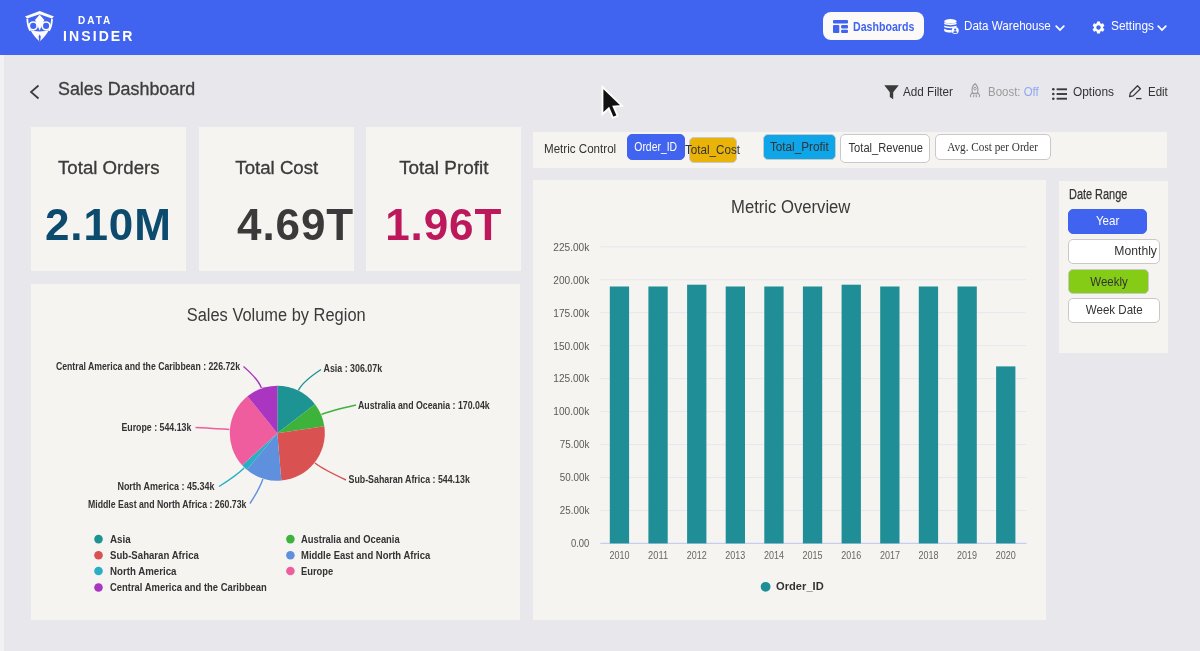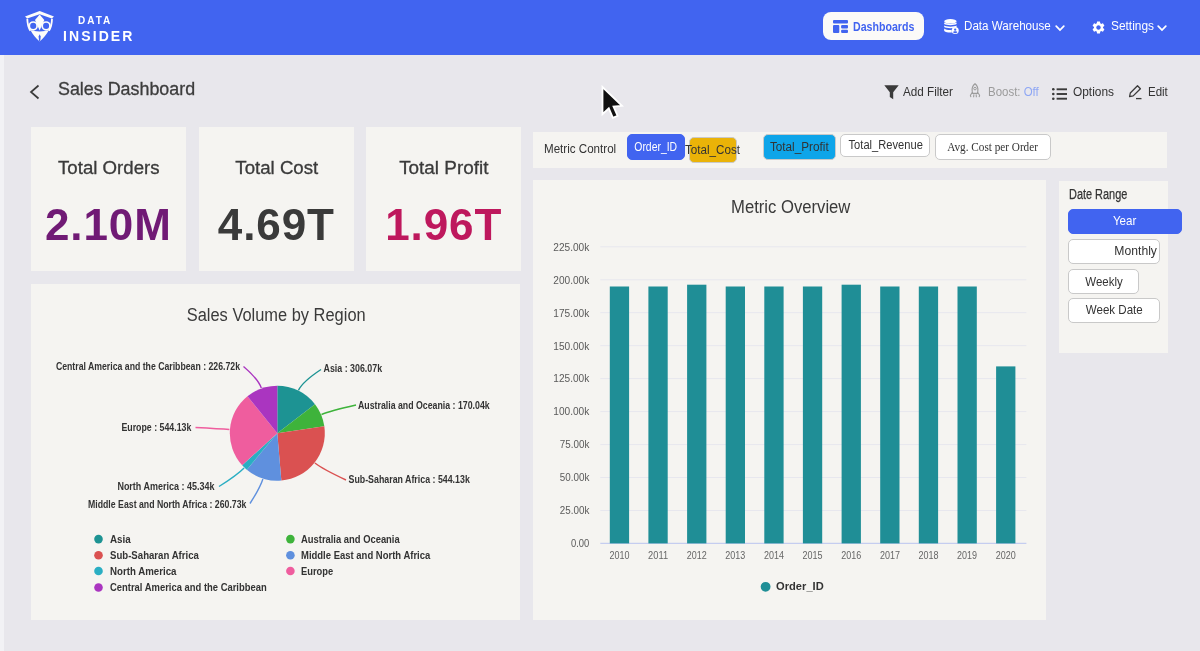--- a/index.html
+++ b/index.html
@@ -80,53 +80,53 @@
 <svg class="abs" style="left:1128px;top:83.5px;" width="14" height="16" viewBox="0 0 14 16">
 <path d="M9.5 1.8 L12.4 4.7 L5.2 11.9 L1.6 12.6 L2.3 9.0 Z" stroke="#3a3a3a" stroke-width="1.3" fill="none" stroke-linejoin="round"></path>
 <path d="M8 14.6 L13.5 14.6" stroke="#3a3a3a" stroke-width="1.3"></path>
 </svg>
 <span style="position:absolute;left:1148px;top:84.6px;font-size:13px;line-height:1;color:#333;transform:scaleX(0.884);transform-origin:0 0;white-space:nowrap;">Edit</span>
 <svg class="abs" style="left:599.5px;top:85px;z-index:50;" width="24" height="36" viewBox="0 0 24 36">
 <path d="M2.5 2 L2.5 29.2 L8.8 23.3 L12.9 32.8 L17.6 30.8 L13.5 21.5 L22 20.8 Z" fill="#111" stroke="#fff" stroke-width="1.8"></path>
 </svg>
 <div class="card" style="left:30.6px;top:126.9px;width:155.6px;height:144.5px;"></div>
 <span style="position:absolute;left:30.6px;top:159.5px;width:155.6px;text-align:center;font-size:17.5px;line-height:1;color:#3a3a3a;-webkit-text-stroke:0.3px #3a3a3a;transform:scaleX(1.065);transform-origin:center;">Total Orders</span>
-<span style="position:absolute;left:30.6px;top:202.7px;width:155.6px;text-align:center;font-size:44px;font-weight:700;letter-spacing:0.9px;line-height:1;color:#701a75;">2.10M</span>
+<span style="position:absolute;left:30.6px;top:202.7px;width:155.6px;text-align:center;font-size:44px;font-weight:700;letter-spacing:0.9px;line-height:1;color:#0c4a6e;">2.10M</span>
 <div class="card" style="left:198.5px;top:126.9px;width:155.6px;height:144.5px;"></div>
 <span style="position:absolute;left:198.5px;top:159.5px;width:155.6px;text-align:center;font-size:17.5px;line-height:1;color:#3a3a3a;-webkit-text-stroke:0.3px #3a3a3a;transform:scaleX(1.065);transform-origin:center;">Total Cost</span>
-<span style="position:absolute;left:198.5px;top:202.7px;width:155.6px;text-align:center;font-size:44px;font-weight:700;letter-spacing:0.9px;line-height:1;color:#3a3a3a;">4.69T</span>
+<span style="position:absolute;left:198.5px;top:202.7px;width:155.6px;text-align:right;font-size:44px;font-weight:700;letter-spacing:0.9px;line-height:1;color:#3a3a3a;">4.69T</span>
 <div class="card" style="left:365.9px;top:126.9px;width:155.6px;height:144.5px;"></div>
 <span style="position:absolute;left:365.9px;top:159.5px;width:155.6px;text-align:center;font-size:17.5px;line-height:1;color:#3a3a3a;-webkit-text-stroke:0.3px #3a3a3a;transform:scaleX(1.08);transform-origin:center;">Total Profit</span>
 <span style="position:absolute;left:365.9px;top:202.7px;width:155.6px;text-align:center;font-size:44px;font-weight:700;letter-spacing:0.9px;line-height:1;color:#be185d;">1.96T</span>
 <div class="card" style="left:532.7px;top:131.9px;width:634.3px;height:35.8px;"></div>
 <span style="position:absolute;left:543.7px;top:142.2px;font-size:13px;line-height:1;color:#333;transform:scaleX(0.892);transform-origin:0 0;white-space:nowrap;">Metric Control</span>
 <div class="abs" style="left:626.9px;top:134.1px;width:58.1px;height:25.9px;border-radius:5px;background:#4164f0;border:1px solid #4164f0;color:#fff;display:flex;align-items:center;justify-content:center;">
     <span style="font-size:12.5px;line-height:1;transform:scaleX(0.833);white-space:nowrap;">Order_ID</span>
   </div>
 <div class="abs" style="left:688.8px;top:137px;width:48px;height:25.9px;border-radius:5px;background:#eab308;border:1px solid #c9c9c9;color:#333;display:flex;align-items:center;justify-content:center;">
     <span style="font-size:12.5px;line-height:1;transform:scaleX(0.931);white-space:nowrap;">Total_Cost</span>
   </div>
 <div class="abs" style="left:762.6px;top:134.1px;width:73.7px;height:25.9px;border-radius:5px;background:#0ea5e9;border:1px solid #c9c9c9;color:#333;display:flex;align-items:center;justify-content:center;">
     <span style="font-size:12.5px;line-height:1;transform:scaleX(0.94);white-space:nowrap;">Total_Profit</span>
   </div>
-<div class="abs" style="left:840.4px;top:134.1px;width:89.7px;height:23px;border-radius:5px;background:#fff;border:1px solid #c9c9c9;color:#333;display:flex;align-items:center;justify-content:center;">
+<div class="abs" style="left:840.4px;top:134.1px;width:89.7px;height:29px;border-radius:5px;background:#fff;border:1px solid #c9c9c9;color:#333;display:flex;align-items:center;justify-content:center;">
     <span style="font-size:12.5px;line-height:1;transform:scaleX(0.891);white-space:nowrap;">Total_Revenue</span>
   </div>
 <div class="abs" style="left:934.6px;top:134.1px;width:116.8px;height:25.9px;border-radius:5px;background:#fff;border:1px solid #c9c9c9;color:#333;display:flex;align-items:center;justify-content:center;font-family:Liberation Serif, serif;">
     <span style="font-size:12.5px;line-height:1;transform:scaleX(0.897);white-space:nowrap;">Avg. Cost per Order</span>
   </div>
 <div class="card" style="left:1058.8px;top:180.5px;width:109.2px;height:172.5px;"></div>
 <span style="position:absolute;left:1068.7px;top:187.3px;font-size:14px;line-height:1;color:#333;transform:scaleX(0.78);transform-origin:0 0;white-space:nowrap;-webkit-text-stroke:0.25px #333;">Date Range</span>
-<div class="abs" style="left:1068.1px;top:208.5px;width:114px;height:25.1px;border-radius:5px;background:#4164f0;border:1px solid #4164f0;color:#fff;display:flex;align-items:center;justify-content:center;">
+<div class="abs" style="left:1068.1px;top:208.5px;width:79px;height:25.1px;border-radius:5px;background:#4164f0;border:1px solid #4164f0;color:#fff;display:flex;align-items:center;justify-content:center;">
     <span style="font-size:13.5px;line-height:1;transform:scaleX(0.858);white-space:nowrap;">Year</span>
   </div>
 <div class="abs" style="left:1068.1px;top:238.5px;width:92.2px;height:25.1px;border-radius:5px;background:#fff;border:1px solid #c9c9c9;color:#333;display:flex;align-items:center;justify-content:flex-end;">
     <span style="font-size:13.5px;line-height:1;transform:scaleX(0.901);white-space:nowrap;">Monthly</span>
   </div>
-<div class="abs" style="left:1068.1px;top:269px;width:71px;height:25.1px;border-radius:5px;background:#ffffff;border:1px solid #c9c9c9;color:#333;display:flex;align-items:center;justify-content:center;">
+<div class="abs" style="left:1068.1px;top:269px;width:81px;height:25.1px;border-radius:5px;background:#84cc16;border:1px solid #c9c9c9;color:#333;display:flex;align-items:center;justify-content:center;">
     <span style="font-size:13.5px;line-height:1;transform:scaleX(0.85);white-space:nowrap;">Weekly</span>
   </div>
 <div class="abs" style="left:1068.1px;top:297.5px;width:92.2px;height:25.1px;border-radius:5px;background:#fff;border:1px solid #c9c9c9;color:#333;display:flex;align-items:center;justify-content:center;">
     <span style="font-size:13.5px;line-height:1;transform:scaleX(0.855);white-space:nowrap;">Week Date</span>
   </div>
 <div class="card" style="left:31.3px;top:283.8px;width:489.1px;height:335.8px;"></div>
 <svg class="abs" style="left:31.3px;top:283.8px;" width="489" height="336" viewBox="0 0 489 336">
     <text x="245.2" y="37.1" font-size="18" fill="#3a3a3a" text-anchor="middle" textLength="178.9" lengthAdjust="spacingAndGlyphs">Sales Volume by Region</text>
 <path d="M267.5,106.2 Q271.7,97.6 290,85.5" stroke="#1d9393" stroke-width="1.4" fill="none"></path>
 <path d="M290.5,130.5 Q299.3,126.9 325,121" stroke="#3eb33b" stroke-width="1.4" fill="none"></path>

